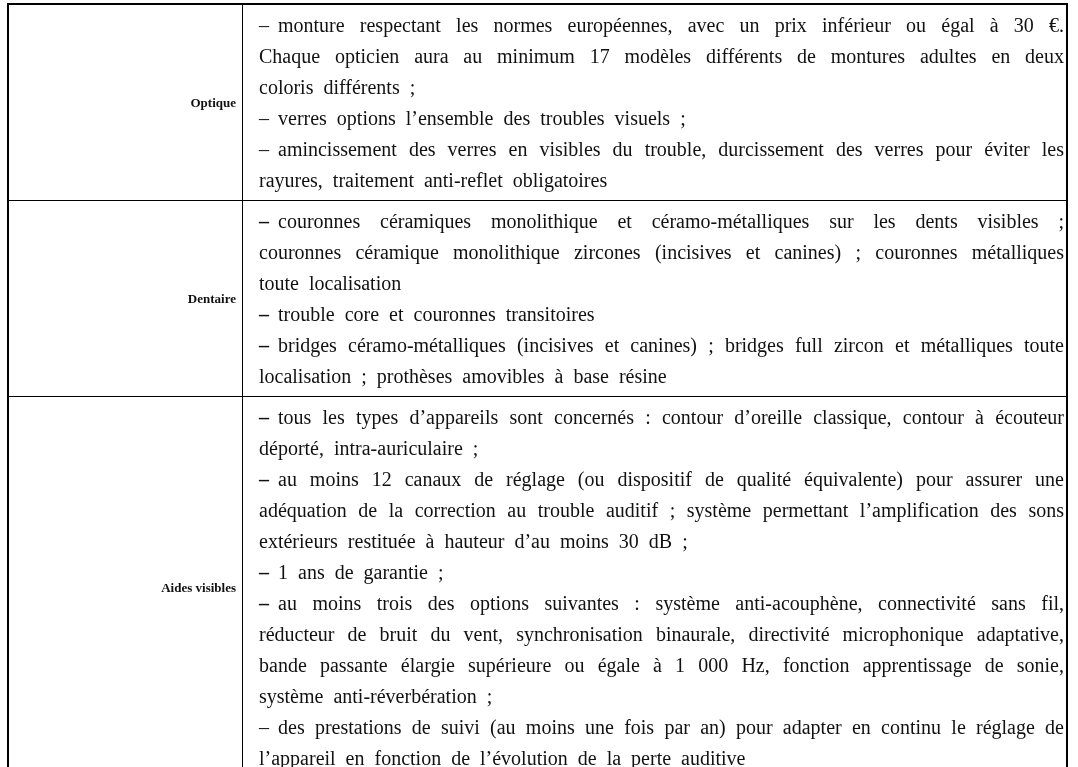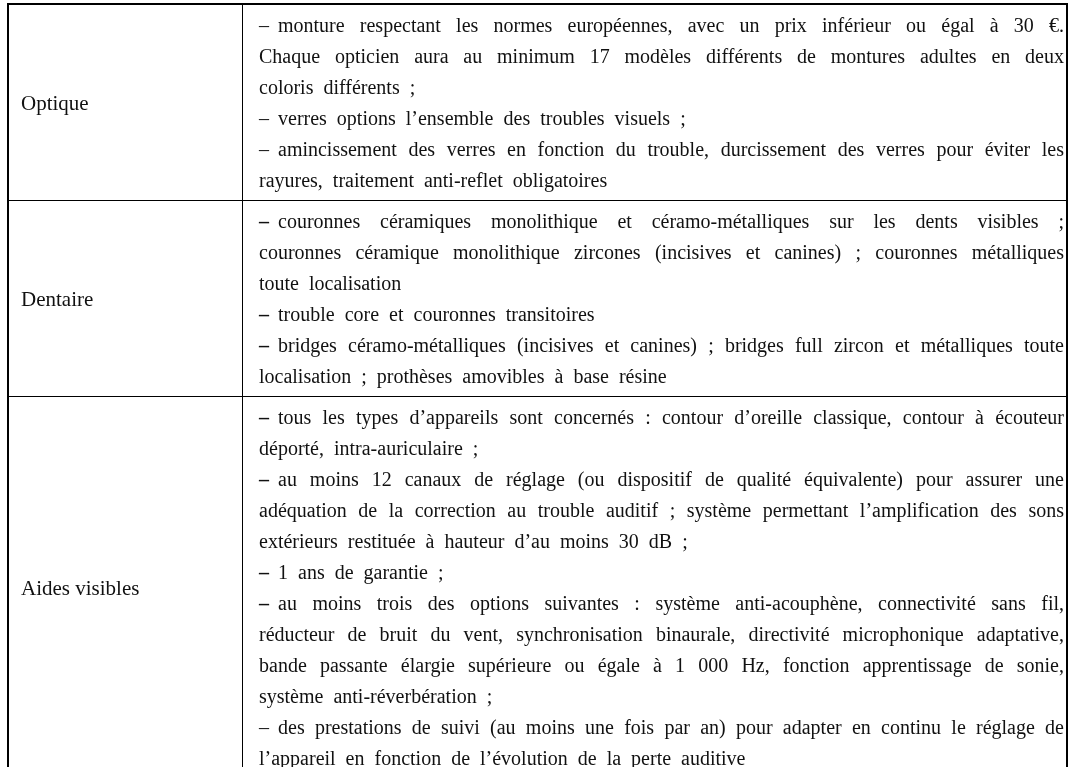--- a/index.html
+++ b/index.html
@@ -24,23 +24,24 @@
     border: 2px solid #000000;
   }
   .doc-table td {
     border: 1.5px solid #000000;
     overflow: hidden;
   }
   .label-cell {
     width: 215px;
     vertical-align: middle;
     padding: 2px 6px 2px 12px;
-    font-weight: normal;
-    font-size: 21px;
+    font-weight: bold;
+    font-size: 13px;
     line-height: 26px;
+    text-align: right;
   }
   .content-cell {
     vertical-align: top;
     padding: 5px 2px 4px 16px;
     font-size: 20px;
     line-height: 31px;
   }
   .row-1 { height: 194px; }
   .row-2 { height: 191px; }
   .row-3 { height: 375px; }
@@ -61,21 +62,21 @@
 
 <table class="doc-table">
   <tbody>
     <tr class="row-1">
       <td class="label-cell">
         <span>Optique</span>
       </td>
       <td class="content-cell">
         <p class="item"><span class="dash">–</span><span>monture respectant les normes européennes, avec un prix inférieur ou égal à 30 €. Chaque opticien aura au minimum 17 modèles différents de montures adultes en deux coloris différents ;</span></p>
         <p class="item"><span class="dash">–</span><span>verres options l’ensemble des troubles visuels ;</span></p>
-        <p class="item"><span class="dash">–</span><span>amincissement des verres en fonction du trouble, durcissement des verres pour éviter les rayures, traitement anti-reflet obligatoires</span></p>
+        <p class="item"><span class="dash">–</span><span>amincissement des verres en visibles du trouble, durcissement des verres pour éviter les rayures, traitement anti-reflet obligatoires</span></p>
       </td>
     </tr>
     <tr class="row-2">
       <td class="label-cell">
         <span>Dentaire</span>
       </td>
       <td class="content-cell">
         <p class="item"><span class="dash b">–</span><span>couronnes céramiques monolithique et céramo-métalliques sur les dents visibles ; couronnes céramique monolithique zircones (incisives et canines) ; couronnes métalliques toute localisation</span></p>
         <p class="item"><span class="dash b">–</span><span>trouble core et couronnes transitoires</span></p>
         <p class="item"><span class="dash b">–</span><span>bridges céramo-métalliques (incisives et canines) ; bridges full zircon et métalliques toute localisation ; prothèses amovibles à base résine</span></p>

